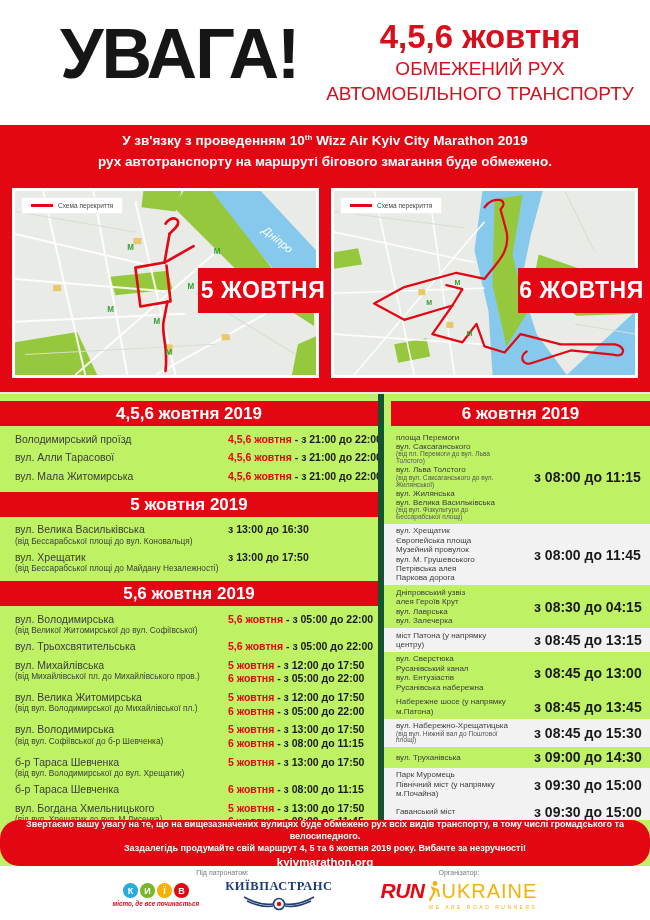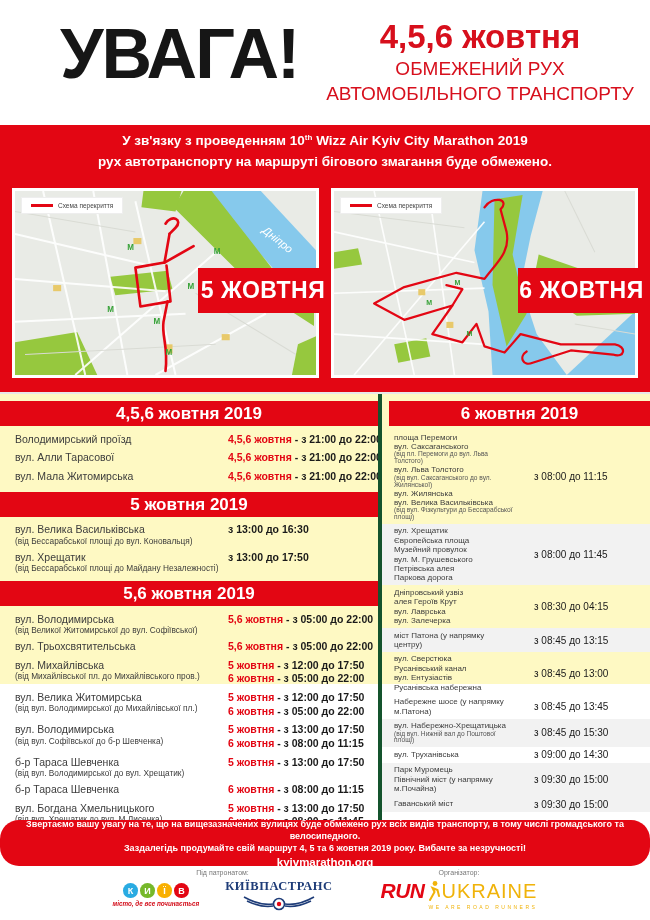--- a/index.html
+++ b/index.html
@@ -1,21 +1,21 @@
 <!DOCTYPE html>
 <html><head>
 <meta charset="utf-8">
 <style>
   * { box-sizing: border-box; }
   html,body { margin:0; padding:0; }
   body {
     width:650px; height:920px; overflow:hidden;
     font-family:"Liberation Sans", sans-serif; background:#fff;
   }
-  .page { position:relative; width:650px; height:684px; background:#fef9c3; }
+  .page { position:relative; width:650px; height:920px; background:#bef264; }
 
   
   .top { height:125px; position:relative; background:#fff; }
   .attention {
     position:absolute; left:60px; top:14px;
     font-size:70px; font-weight:bold; color:#161616; letter-spacing:-2px;
   }
   .dates-block { position:absolute; left:315px; top:20px; width:330px; text-align:center; color:#d70f1c; }
   .dates-title { font-size:33px; font-weight:bold; line-height:1.05; }
   .dates-sub   { font-size:19px; line-height:1.25; margin-top:2px; }
@@ -43,21 +43,21 @@
     position:absolute; top:90px; height:45px; background:#e30613; color:#fff;
     font-weight:bold; font-size:23px; letter-spacing:0.5px;
     display:flex; align-items:center; justify-content:center;
   }
   .badge-5 { left:198px; width:130px; }
   .badge-6 { left:518px; width:127px; }
 
   
   .schedule { height:428px; display:flex; border-top:2px solid #e8e8e8; overflow:hidden; }
   .col-left  { width:378px; padding-top:7px; }
-  .col-right { flex:1; border-left:4px solid #14532d; padding-top:7px;
+  .col-right { flex:1; border-left:6px solid #14532d; padding-top:7px;
                display:flex; flex-direction:column; }
   .sec-bar {
     background:#e30613; color:#fff; font-weight:bold; font-size:17px;
     text-align:center; height:25px; line-height:25px; margin-bottom:4px;
   }
   .col-right .sec-bar { margin-left:7px; }
   .sec-rows { margin-bottom:6px; }
 
   .lrow { display:flex; padding:2.5px 0 2.5px 15px; }
   .street { flex:1; padding-right:6px; }
@@ -65,21 +65,21 @@
   .street-note { font-size:8.3px;  color:#3c3c3c; line-height:1.1; }
   .ltimes { width:150px; }
   .time-line { font-size:10.5px; font-weight:bold; color:#1a1a1a; line-height:1.3; white-space:nowrap; }
   .prefix { color:#e30613; }
 
   .rgroup { display:flex; align-items:center; padding:2.5px 8px 2.5px 12px; }
   .rgroup.shaded { background:#f2f2f2; }
   .rstreets { flex:1; padding-right:4px; }
   .rname { font-size:8px;  color:#3c3c3c; line-height:1.18; }
   .rnote { font-size:6.6px; color:#565656; line-height:1.05; }
-  .rtime { width:108px; font-size:10px; font-weight:normal; color:#1a1a1a; white-space:nowrap;margin-left:17px; }
+  .rtime { width:108px; font-size:14px; font-weight:bold; color:#1a1a1a; white-space:nowrap;margin-left:17px; }
 
   
   .notice { height:46px; background:#e30613; color:#fff; text-align:center;
             display:flex; flex-direction:column; justify-content:center;border-radius:19px; }
   .notice .nline { font-size:9px; font-weight:bold; line-height:1.35; }
   .notice .url  { font-size:11.5px; font-weight:bold; margin-top:2px; cursor:pointer; }
 
   
   .sponsors { height:54px; display:flex; align-items:flex-start; justify-content:center;
               gap:48px; padding-top:3px; background:#fff; }

